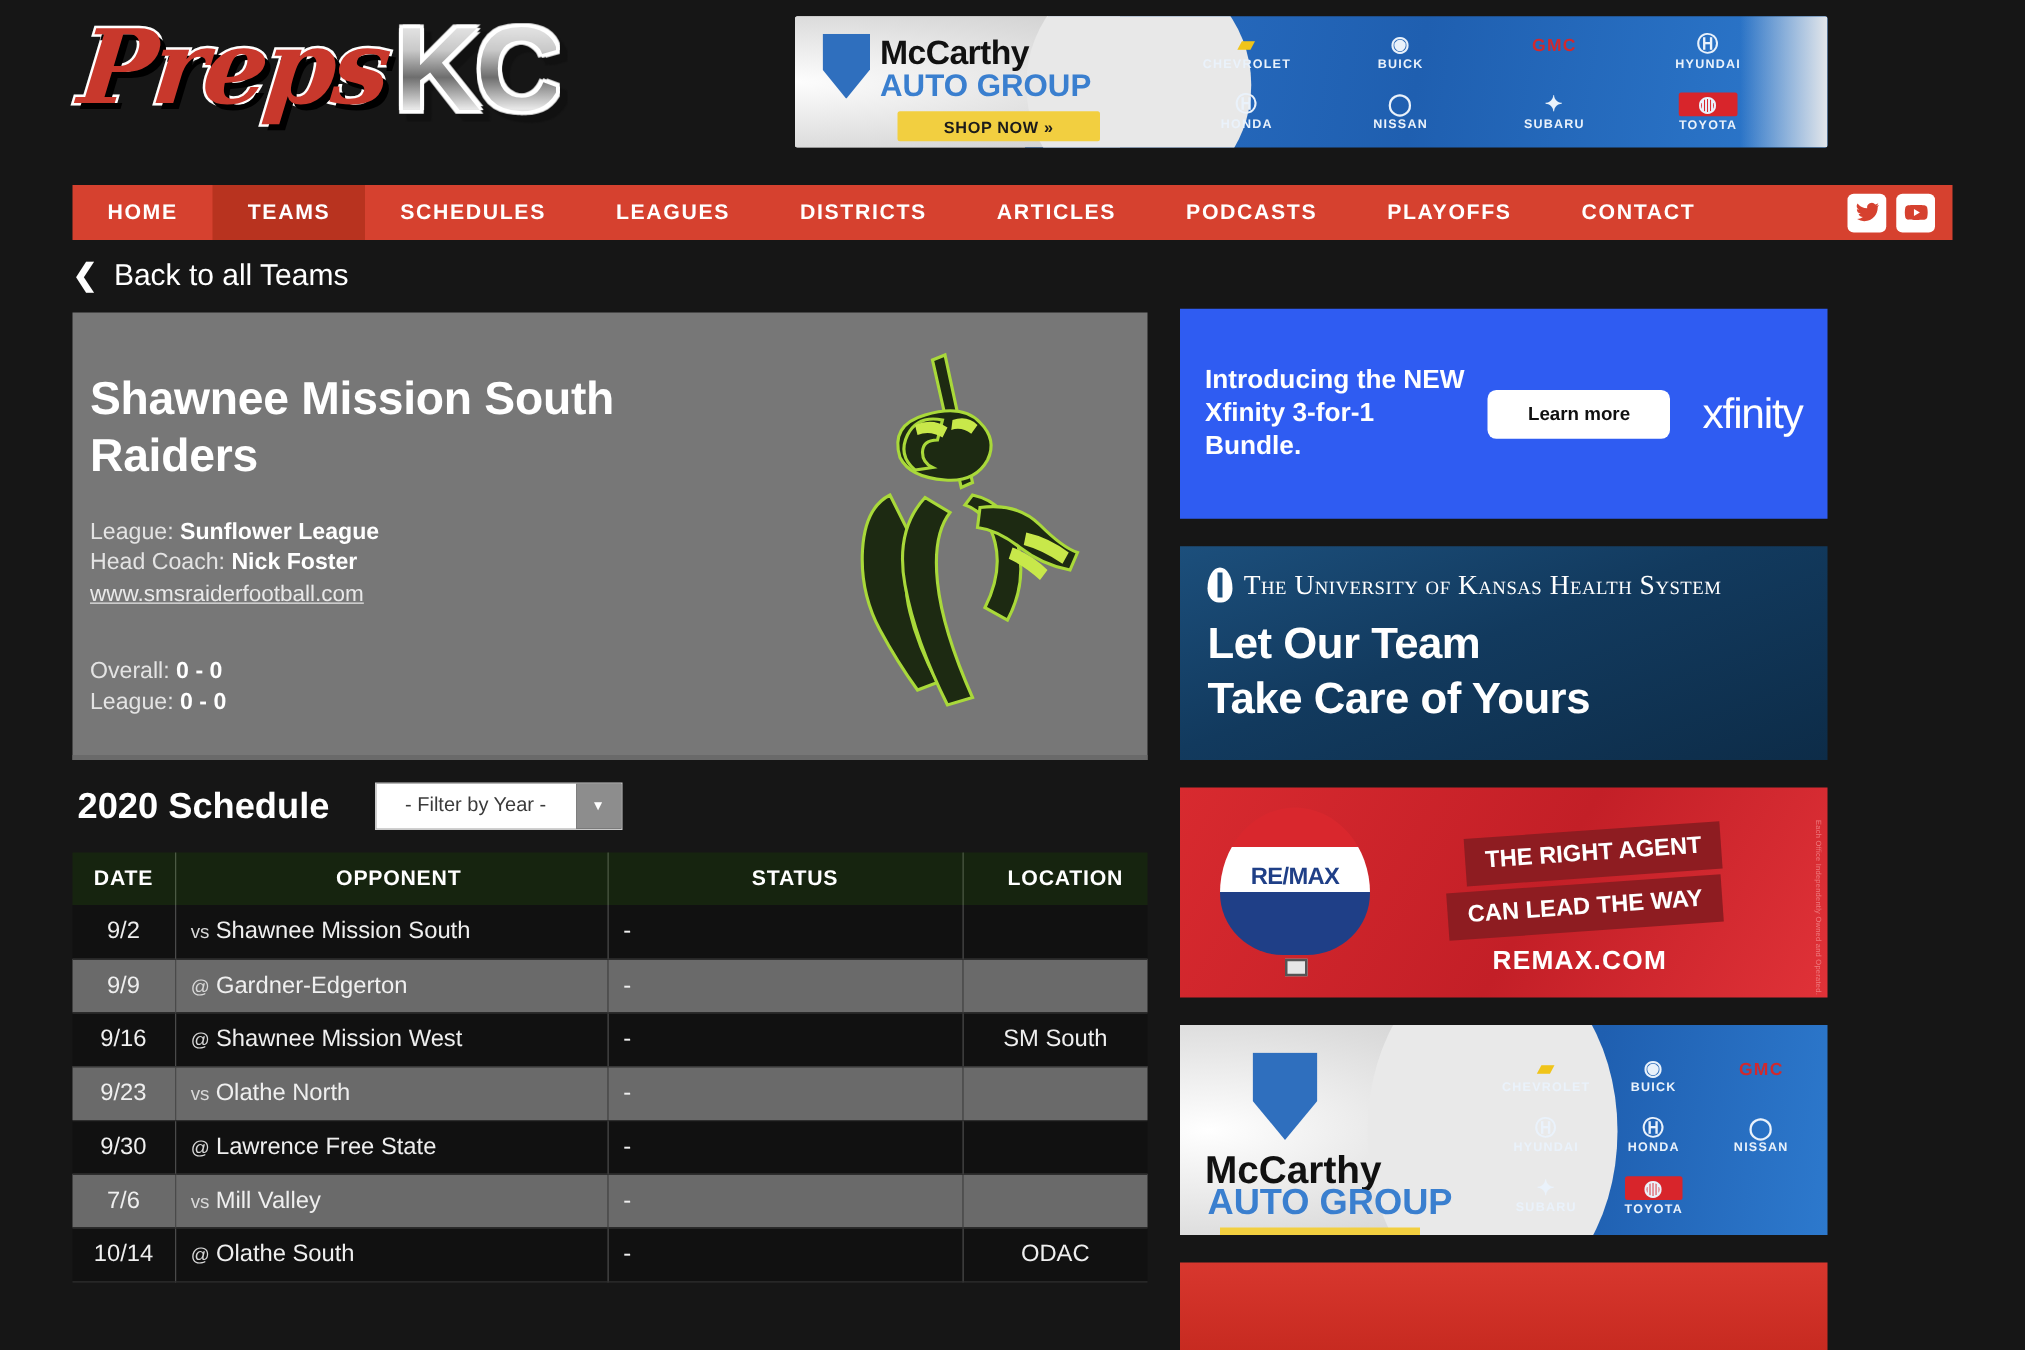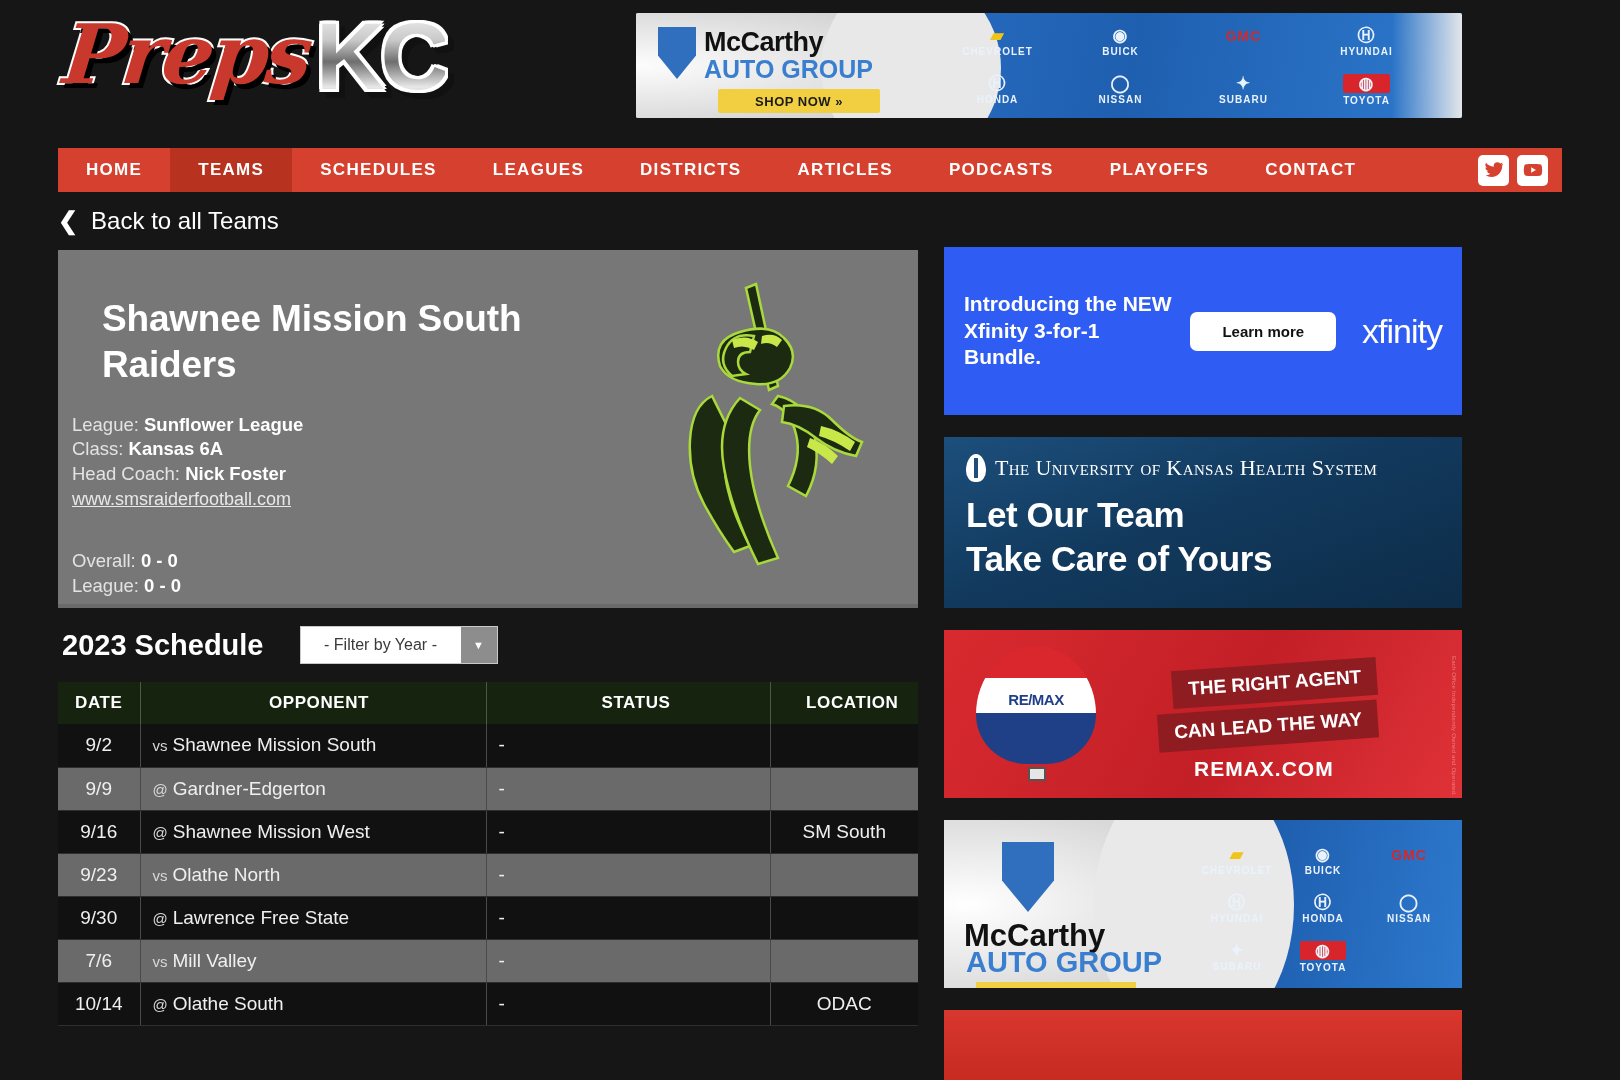--- a/index.html
+++ b/index.html
@@ -80,21 +80,21 @@
   .col-main { width:860px; flex:none; }
   .col-side { width:518px; flex:none; }
 
   .back { display:flex; align-items:center; gap:13px; height:58px; color:#fff;
     font-size:24px; text-decoration:none; }
   .back .chev { font-size:24px; font-weight:bold; line-height:1; }
 
   .team-card { background:#777777; border-bottom:4px solid #6a6a6a; height:358px;
     position:relative; padding:46px 0 0 14px; overflow:hidden; }
   .team-name { font-size:37px; font-weight:bold; color:#fff; line-height:1.24; max-width:470px;
-    letter-spacing:-0.2px;margin-left:30px; }
+    letter-spacing:-0.2px; }
   .meta { margin-top:25px; color:#e3e3e3; font-size:18.5px; line-height:1.32; }
   .meta b { color:#fff; font-weight:bold; }
   .meta a { color:#e8e8e8; text-decoration:underline; font-size:18px; display:inline-block; margin-top:2px; }
   .record { margin-top:37px; color:#e3e3e3; font-size:18.5px; line-height:1.35; }
   .record b { color:#fff; }
 
   .mascot { position:absolute; right:40px; top:28px; width:250px; height:320px; }
 
   .sched-head { display:flex; align-items:center; gap:36px; height:74px; padding-left:4px; }
   .sched-title { color:#fff; font-size:29px; font-weight:bold; }
@@ -140,21 +140,21 @@
   .ku-l1, .ku-l2 { color:#fff; font-size:35px; font-weight:bold; letter-spacing:-0.4px; }
   .ku-l1 { margin-top:13px; }
   .ku-l2 { margin-top:4px; }
 
   .ad-remax { height:168px; background:linear-gradient(120deg,#d82a2f 0%,#c31f27 55%,#e03238 100%);
     position:relative; }
   .balloon { position:absolute; left:32px; top:16px; width:120px; height:118px; }
   .balloon .top { position:absolute; inset:0; border-radius:50% 50% 42% 42%/58% 58% 42% 42%;
     background:linear-gradient(180deg,#d9272d 0%,#d9272d 27%,#ffffff 27%,#ffffff 57%,#1f3f87 57%,#1f3f87 100%); }
   .balloon .word { position:absolute; top:38%; left:0; right:0; text-align:center; color:#1f3f87;
-    font-size:15px; font-weight:bold; letter-spacing:-0.5px; }
+    font-size:19px; font-weight:bold; letter-spacing:-0.5px; }
   .balloon .basket { position:absolute; left:52px; bottom:-17px; width:18px; height:14px;
     background:#e6e6e6; border:2px solid #555; }
   .rm-tag1, .rm-tag2 { position:absolute; background:#8e1c21; color:#fff; font-weight:bold;
     font-size:19px; padding:8px 16px; white-space:nowrap; }
   .rm-tag1 { left:228px; top:34px; transform:rotate(-4deg); }
   .rm-tag2 { left:214px; top:77px; transform:rotate(-4deg); }
   .rm-url { position:absolute; left:250px; top:127px; color:#fff; font-size:21px; font-weight:bold;
     letter-spacing:1px; }
   .rm-fine { position:absolute; right:5px; top:26px; color:#ef7b7f; font-size:6px;
     writing-mode:vertical-rl; letter-spacing:0.2px; }
@@ -244,24 +244,20 @@
 
       <div class="team-card">
         <div class="team-name">Shawnee Mission South Raiders</div>
 
         <div class="meta">
           <div>
             <span>League:</span>
             <b>Sunflower League</b>
           </div>
           <div>
-            <span>Class:</span>
-            <b>Kansas 6A</b>
-          </div>
-          <div>
             <span>Head Coach:</span>
             <b>Nick Foster</b>
           </div>
           <a href="#">www.smsraiderfootball.com</a>
         </div>
 
         <div class="record">
           <div>
             <span>Overall:</span>
             <b>0 - 0</b>
@@ -285,21 +281,21 @@
           <g fill="#c8e84a">
             <path d="M104 62 q14 -6 26 2 l-4 8 q-10 -6 -20 -2z"></path>
             <path d="M134 58 q12 -4 20 4 l-5 7 q-8 -6 -16 -3z"></path>
             <path d="M193 148 q18 4 34 16 l-5 9 q-16 -11 -31 -15z"></path>
             <path d="M182 160 q16 6 28 18 l-6 8 q-12 -11 -25 -17z"></path>
           </g>
         </svg>
       </div>
 
       <div class="sched-head">
-        <div class="sched-title">2023 Schedule</div>
+        <div class="sched-title">2020 Schedule</div>
         <div class="filter">
           <div class="val">- Filter by Year -</div>
           <div class="arrow">▼</div>
         </div>
       </div>
 
       <table class="sched">
         <thead>
           <tr>
             <th class="c-date">DATE</th>

